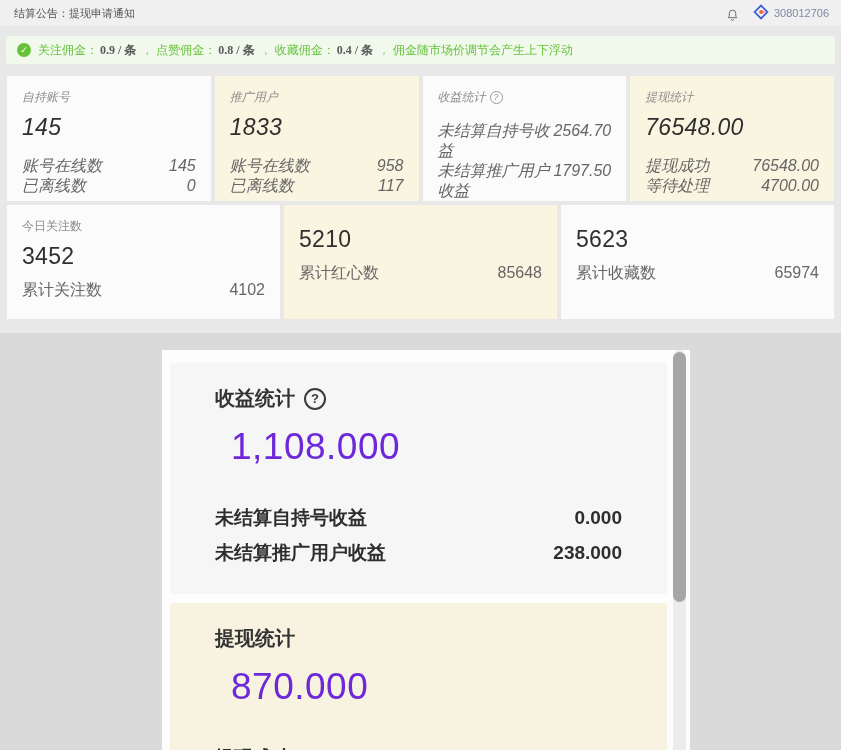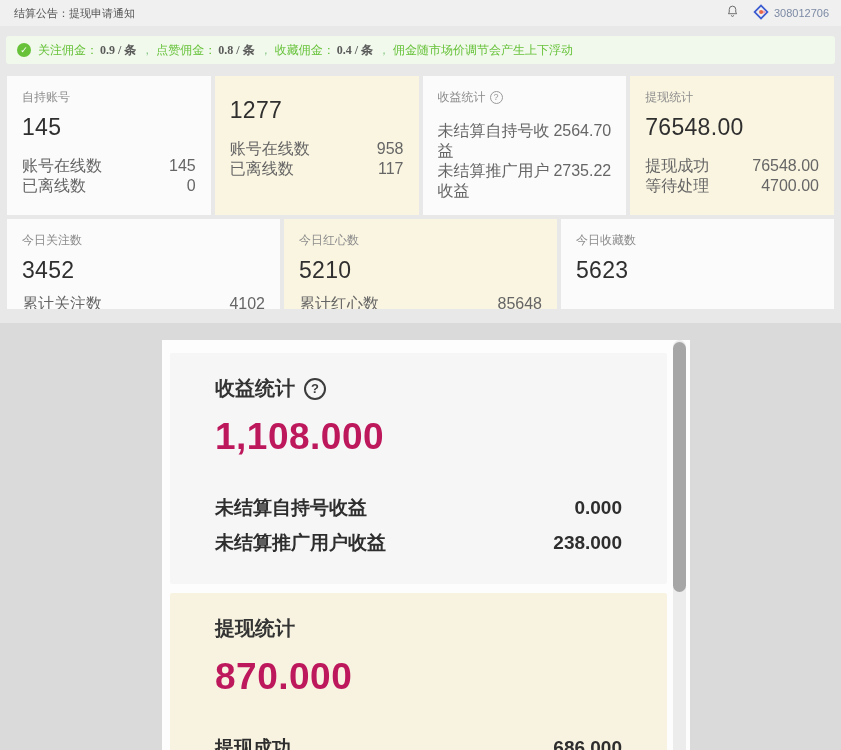--- a/index.html
+++ b/index.html
@@ -11,21 +11,21 @@
     color:#333;
   }
 
   
   .topbar {
     height:26px; background:#f0f0f0;
     display:flex; align-items:center; justify-content:space-between;
     padding:0 12px 0 14px; font-size:11px; color:#555;
   }
   .topbar-left { display:flex; align-items:center; }
-  .topbar-right { display:flex; align-items:flex-start; gap:14px; }
+  .topbar-right { display:flex; align-items:flex-end; gap:14px; }
   .user-chip { display:flex; align-items:center; gap:5px; color:#7c8aa5; }
   .icon-btn { display:inline-flex; align-items:center; justify-content:center; cursor:pointer; }
 
   
   .notice {
     margin:10px 6px 0; height:28px; background:#f0f9eb; border-radius:3px;
     display:flex; align-items:center; gap:7px; padding:0 11px;
     font-size:12px; color:#67c23a; white-space:nowrap; overflow:hidden;
   }
   .check {
@@ -35,22 +35,22 @@
   }
   .notice b { color:#5a5a5a; font-weight:700; margin:0 2px;font-family:Liberation Serif, serif; }
   .notice .sep { color:#8bc98b; margin:0 3px; }
 
   
   .cards { display:grid; gap:4px; margin:12px 7px 0; }
   .row1 { grid-template-columns:repeat(4,1fr); }
   .row2 { grid-template-columns:repeat(3,1fr); margin-top:4px; }
   .card { background:#fbfbfb; padding:13px 15px 10px; overflow:hidden; }
   .card.yellow { background:#faf5e1; }
-  .row1 .card { height:139px; }
-  .row2 .card { height:90px; }
+  .row1 .card { height:125px;font-style:italic; }
+  .row2 .card { height:114px; }
   .card-title { font-size:12px; color:#8c8c8c; display:flex; align-items:center; gap:4px; }
   .card-value { font-size:23px; color:#2f2f2f; margin-top:8px; letter-spacing:.3px; }
   .card-rows { margin-top:15px; }
   .row2 .card-rows { margin-top:10px;text-align:right; }
   .card-row { display:flex; justify-content:space-between; font-size:16px; color:#666; line-height:20px; }
   .q-small {
     width:13px; height:13px; border:1px solid #9a9a9a; border-radius:50%;
     display:inline-flex; align-items:center; justify-content:center;
     font-size:9px; line-height:1; color:#9a9a9a; flex:none;
   }
@@ -58,21 +58,21 @@
   
   .bottom { margin-top:14px; height:447px; background:#dadada; padding-top:17px; }
   .panel {
     width:528px; height:100%; margin-left:162px; background:#fdfdfd;
     position:relative; overflow:hidden; padding-top:13px;
   }
   .mcard { margin:0 23px 0 8px; border-radius:2px; padding:22px 45px 24px; }
   .mcard.income { background:#f6f6f7; }
   .mcard.withdraw { background:#f8f3e0; margin-top:9px; }
   .m-title { display:flex; align-items:center; gap:9px; font-size:20px; font-weight:600; color:#333; }
-  .m-value { font-size:37px; font-weight:700; color:#be185d; margin-top:14px; letter-spacing:.5px; }
+  .m-value { font-size:37px; font-weight:400; color:#6d28d9; margin-top:14px; letter-spacing:.5px;margin-left:16px; }
   .m-rows { margin-top:32px; }
   .m-row { display:flex; justify-content:space-between; font-size:19px; font-weight:600; color:#2e2e2e; line-height:35px; }
   .q-big {
     width:22px; height:22px; border:2px solid #3c3c3c; border-radius:50%;
     display:inline-flex; align-items:center; justify-content:center;
     font-size:13px; font-weight:700; color:#3c3c3c; flex:none;
   }
   .sb-track { position:absolute; top:0; right:4px; width:13px; height:100%; background:#ececec; border-radius:7px; }
   .sb-thumb { position:absolute; top:2px; right:0; width:13px; height:250px; background:#a6a6a6; border-radius:7px; }
 </style>
@@ -120,21 +120,22 @@
         <span>145</span>
       </div>
       <div class="card-row">
         <span>已离线数</span>
         <span>0</span>
       </div>
     </div>
   </div>
 
   <div class="card yellow">
-    <div class="card-value">1277</div>
+    <div class="card-title">推广用户</div>
+    <div class="card-value">1833</div>
     <div class="card-rows">
       <div class="card-row">
         <span>账号在线数</span>
         <span>958</span>
       </div>
       <div class="card-row">
         <span>已离线数</span>
         <span>117</span>
       </div>
     </div>
@@ -145,21 +146,21 @@
       <span>收益统计</span>
       <span class="q-small">?</span>
     </div>
     <div class="card-rows">
       <div class="card-row">
         <span>未结算自持号收益</span>
         <span>2564.70</span>
       </div>
       <div class="card-row">
         <span>未结算推广用户收益</span>
-        <span>2735.22</span>
+        <span>1797.50</span>
       </div>
     </div>
   </div>
 
   <div class="card yellow">
     <div class="card-title">提现统计</div>
     <div class="card-value">76548.00</div>
     <div class="card-rows">
       <div class="card-row">
         <span>提现成功</span>
@@ -179,33 +180,37 @@
     <div class="card-value">3452</div>
     <div class="card-rows">
       <div class="card-row">
         <span>累计关注数</span>
         <span>4102</span>
       </div>
     </div>
   </div>
 
   <div class="card yellow">
-    <div class="card-title">今日红心数</div>
     <div class="card-value">5210</div>
     <div class="card-rows">
       <div class="card-row">
         <span>累计红心数</span>
         <span>85648</span>
       </div>
     </div>
   </div>
 
   <div class="card">
-    <div class="card-title">今日收藏数</div>
     <div class="card-value">5623</div>
+    <div class="card-rows">
+      <div class="card-row">
+        <span>累计收藏数</span>
+        <span>65974</span>
+      </div>
+    </div>
   </div>
 </div>
 
 <div class="bottom">
   <div class="panel">
 
     <div class="mcard income">
       <div class="m-title">
         <span>收益统计</span>
         <span class="q-big">?</span>

